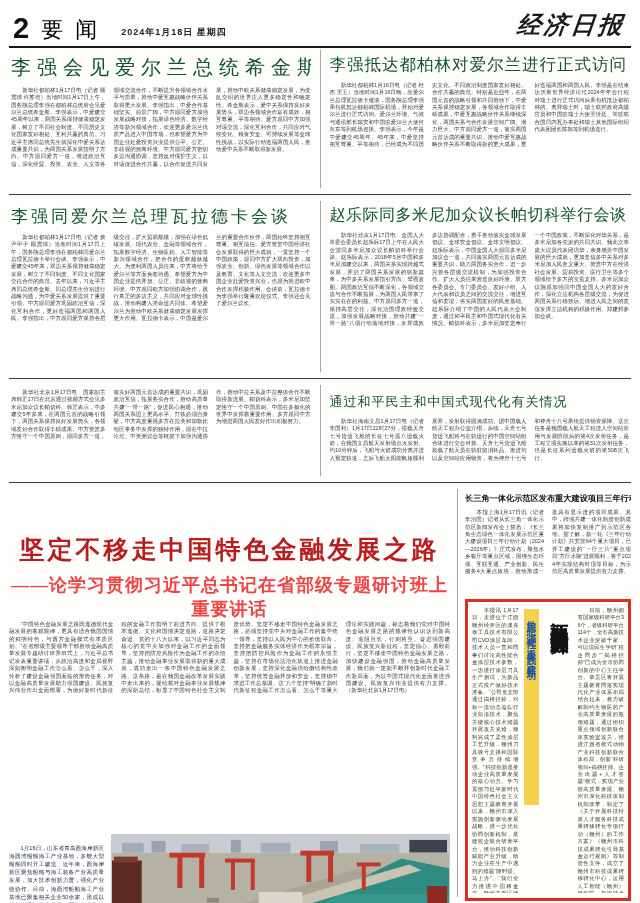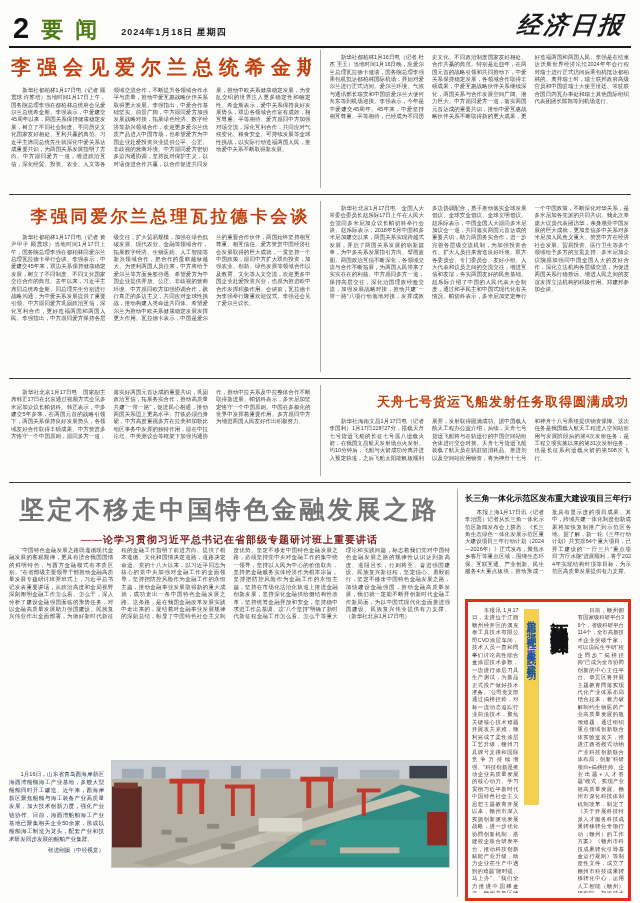--- a/index.html
+++ b/index.html
@@ -5,52 +5,52 @@
   * { margin:0; padding:0; box-sizing:border-box; }
   html,body { width:640px; height:903px; overflow:hidden; background:#ffffff; }
   body { font-family:"Liberation Sans","DejaVu Sans",sans-serif; color:#2e2e2e; }
   .page { width:640px; height:903px; padding:6px 9px 8px 9px; background:#fdfdfc; }
 
   
   header { display:flex; justify-content:space-between; align-items:flex-end;
            border-bottom:2px solid #181818; padding:4px 2px 5px 4px; height:42px; }
   .head-left { display:flex; align-items:flex-end; gap:12px; }
   .page-num { font-size:29px; font-weight:bold; color:#111; line-height:0.9; }
-  .section  { font-size:22px; font-weight:bold; color:#4d7c0f; letter-spacing:12px; line-height:1; }
+  .section  { font-size:22px; font-weight:normal; color:#000000; letter-spacing:12px; line-height:1; }
   .pdate    { font-size:9px; font-weight:bold; color:#222; padding-bottom:2px; letter-spacing:1px;margin-top:28px; }
   .masthead { font-family:"Liberation Serif","DejaVu Serif",serif; font-style:italic; font-weight:bold;
               font-size:24px; color:#1a1a1a; letter-spacing:3px; transform:skewX(-6deg); padding-right:4px; }
 
   
   .row { display:flex; align-items:stretch; }
   .row > article { flex:1; min-width:0; padding:6px 2px 2px 2px; }
   .vr { width:1px; background:#a8a8a8; margin:2px 7px; }
   .hrule { height:1px; background:#3a3a3a; margin:4px 0; }
-  h1.ht { text-align:right; color:#c2410c; font-weight:bold; white-space:nowrap; overflow:hidden; }
+  h1.ht { text-align:left; color:#14532d; font-weight:normal; white-space:nowrap; overflow:hidden; }
   .t20 { font-size:20px; letter-spacing:6px; margin-bottom:6px; }
   .t17 { font-size:16.5px; letter-spacing:1px; margin-bottom:6px; }
   .t19 { font-size:17px; letter-spacing:3px; margin-bottom:6px; }
   .t16 { font-size:16px; letter-spacing:0.5px; margin-bottom:6px; }
   .t13s{ font-family:"Liberation Serif","DejaVu Serif",serif; font-size:13px; letter-spacing:1px; margin:4px 0 7px 0; }
   .cols { font-size:5.5px; line-height:1.34; color:#3b3b3b; text-align:justify; word-break:break-all;
           column-gap:8px; overflow:hidden; }
   .c3 { column-count:3; }
   .c2 { column-count:2; }
   .c4 { column-count:4; }
   .h100 { height:101px; } .h138 { height:138px; } .h66 { height:66px; } .h58 { height:58px; }
 
   
   .bottom { display:flex; margin-top:2px; height:412px; }
   .bleft { width:441px; min-width:0; }
   .bright { flex:1; min-width:0; padding-top:2px; }
 
   .editorial { text-align:center; padding-top:6px; }
-  .ed-title { font-size:25px; font-weight:bold; letter-spacing:3px; color:#737373; white-space:nowrap; }
-  .ed-sub { font-family:"Liberation Serif","DejaVu Serif",serif; font-weight:bold; font-size:10px;
-            color:#7f1d1d; margin-top:7px; letter-spacing:1px; }
+  .ed-title { font-size:25px; font-weight:bold; letter-spacing:3px; color:#b91c1c; white-space:nowrap;margin-top:40px; }
+  .ed-sub { font-family:"Liberation Serif","DejaVu Serif",serif; font-weight:bold; font-size:18px;
+            color:#ef4444; margin-top:7px; letter-spacing:1px; }
   .ed-byline { font-family:"Liberation Serif","DejaVu Serif",serif; font-size:7.5px; color:#333; margin:6px 0 7px 0; }
   .ed-body { height:206px; text-align:justify; }
 
   .photo-block { display:flex; gap:7px; margin-top:7px; }
   .caption { width:95px; font-size:5.6px; line-height:1.45; color:#2b3450; text-align:justify;
              word-break:break-all; padding-top:10px; }
   .credit { display:block; text-align:right; margin-top:3px; }
   .photo { flex:1; height:108px; border:1px solid #c8c8c8; }
 
   .delta-title { font-size:8.2px; font-weight:bold; color:#141414; text-align:center;
@@ -82,44 +82,46 @@
     <div class="masthead">经济日报</div>
   </header>
 
   <div class="row">
     <article>
       <h1 class="ht t20">李强会见爱尔兰总统希金斯</h1>
       <div class="cols c3 h100">　　新华社都柏林1月17日电（记者 顾震球 许苏培）当地时间1月17日上午，国务院总理李强在都柏林总统府会见爱尔兰总统希金斯。李强表示，中爱建交45周年以来，两国关系保持健康稳定发展，树立了不同社会制度、不同历史文化国家友好相处、互利共赢的典范。习近平主席同总统先生就深化中爱关系达成重要共识，为两国关系发展指明了方向。中方愿同爱方一道，增进政治互信，深化经贸、投资、农业、人文等各领域交流合作，不断提升各领域合作水平与质量，推动中爱互惠战略伙伴关系取得更大发展。李强指出，中爱合作基础坚实、前景广阔，中方愿同爱方加强发展战略对接，拓展绿色经济、数字经济等新兴领域合作，欢迎更多爱尔兰优质产品进入中国市场，也希望爱方为中国企业赴爱投资兴业提供公平、公正、非歧视的营商环境。中方愿同爱方密切多边沟通协调，坚持反对保护主义，以对话促进合作共赢，以合作促进共同发展，推动中欧关系健康稳定发展，为变乱交织的世界注入更多稳定性和确定性。希金斯表示，爱中关系保持良好发展势头，双边各领域合作富有成效，相互尊重、平等相待。爱方愿同中方加强对话交流，深化互利合作，共同应对气候变化、粮食安全、可持续发展等全球性挑战，以实际行动造福两国人民，推动爱中关系不断取得新发展。</div>
     </article>
     <div class="vr"></div>
     <article>
+      <h1 class="ht t17">李强抵达都柏林对爱尔兰进行正式访问</h1>
       <div class="cols c3 h100">　　新华社都柏林1月16日电（记者 杜杰 王玉）当地时间1月16日晚，应爱尔兰总理瓦拉德卡邀请，国务院总理李强乘包机抵达都柏林国际机场，开始对爱尔兰进行正式访问。爱尔兰环境、气候与通讯部长瑞安和中国驻爱尔兰大使何向东等到机场迎接。李强表示，今年是中爱建交45周年。45年来，中爱坚持相互尊重、平等相待，已经成为不同历史文化、不同政治制度国家友好相处、合作共赢的典范。特别是近些年，在两国元首的战略引领和共同推动下，中爱关系保持稳定发展，各领域合作取得丰硕成果，中爱互惠战略伙伴关系继续深化，两国关系与合作发展空间广阔、潜力巨大。中方愿同爱方一道，落实两国元首达成的重要共识，推动中爱互惠战略伙伴关系不断取得新的更大成果，更好造福两国和两国人民。李强是在结束达沃斯世界经济论坛2024年年会行程对瑞士进行正式访问后乘包机抵达都柏林的。离开瑞士时，瑞士联邦政府高级官员和中国驻瑞士大使王世廷、常驻联合国日内瓦办事处和瑞士其他国际组织代表团团长陈旭等到机场送行。</div>
     </article>
   </div>
   <div class="hrule"></div>
 
   <div class="row">
     <article>
       <h1 class="ht t19">李强同爱尔兰总理瓦拉德卡会谈</h1>
       <div class="cols c3 h138">　　新华社都柏林1月17日电（记者 黄尹甲子 顾震球）当地时间1月17日上午，国务院总理李强在都柏林同爱尔兰总理瓦拉德卡举行会谈。李强表示，中爱建交45年来，双边关系保持健康稳定发展，树立了不同制度、不同文化国家交往合作的典范。去年以来，习近平主席同总统希金斯、同总理先生分别进行战略沟通，为中爱关系发展提供了重要引领。中方愿同爱方巩固政治互信，深化互利合作，更好造福两国和两国人民。李强指出，中方愿同爱方保持各层级交往，扩大贸易规模，加强在绿色低碳发展、现代农业、金融等领域合作，拓展数字经济、生物医药、人工智能等新兴领域合作，把合作的蛋糕越做越大。为便利两国人员往来，中方将给予爱尔兰等方面免签待遇。希望爱方为中国企业提供开放、公正、非歧视的营商环境。中方愿同欧方加强协调合作，践行真正的多边主义，共同应对全球性挑战，推动构建人类命运共同体。希望爱尔兰为推动中欧关系健康稳定发展发挥更大作用。瓦拉德卡表示，中国是爱尔兰的重要合作伙伴，两国始终坚持相互尊重、相互信任。爱方赞赏中国经济社会发展取得的巨大成就，一贯坚持一个中国政策，愿同中方扩大双向投资，加强农业、创新、绿色发展等领域合作以及教育、文化等人文交流，欢迎更多中国企业赴爱投资兴业，也愿为推进欧中合作发挥积极作用。会谈前，瓦拉德卡为李强举行隆重欢迎仪式。李强还会见了爱尔兰议长。</div>
     </article>
     <div class="vr"></div>
     <article>
+      <h1 class="ht t16">赵乐际同多米尼加众议长帕切科举行会谈</h1>
       <div class="cols c3 h138">　　新华社北京1月17日电　全国人大常委会委员长赵乐际17日上午在人民大会堂同多米尼加众议长帕切科举行会谈。赵乐际表示，2018年5月中国和多米尼加建交以来，两国关系实现跨越式发展，开启了两国关系发展的崭新篇章，为中多关系发展指引方向、擘画蓝图。两国政治互信不断深化，各领域交流与合作不断拓展，为两国人民带来了实实在在的利益。中方愿同多方一道，保持高层交往，深化治国理政经验交流，加强发展战略对接，推动共建“一带一路”八项行动落地对接，发挥成效多边协调配合，携手推动落实全球发展倡议、全球安全倡议、全球文明倡议。赵乐际表示，中国全国人大愿同多米尼加议会一道，共同落实两国元首达成的重要共识，助力两国务实合作，进一步完善各层级交流机制，为加强投资合作、扩大人员往来营造良好环境。双方各委员会、专门委员会、友好小组、人大代表和议员之间的交流交往，增进互信和友谊，夯实两国友好的民意基础。赵乐际介绍了中国的人民代表大会制度，通过和平民主和中国式现代化有关情况。帕切科表示，多米尼加坚定奉行一个中国政策，不断深化对华关系，是多米尼加各党派的共同共识。我此次率庞大议员代表团访华，亲身感受中国发展的巨大成就，更加坚信多中关系对多米尼加人民意义重大。赞赏中方在经济社会发展、贸易投资、医疗卫生等多个领域给予多方的宝贵支持。多米尼加众议院愿加强同中国全国人大的友好合作，深化立法机构各层级交流，为促进两国关系行稳致远、增进人民之间的友谊发挥立法机构的积极作用。郑建邦参加会谈。</div>
     </article>
   </div>
   <div class="hrule"></div>
 
   <div class="row">
     <article>
       <div class="cols c3 h66">　　新华社北京1月17日电　国家副主席韩正17日在北京通过视频方式会见多米尼加众议长帕切科。韩正表示，中多建交5年多来，在两国元首的战略引领下，两国关系保持良好发展势头，各领域友好合作取得丰硕成果。中方赞赏多方恪守一个中国原则，愿同多方一道，落实好两国元首达成的重要共识，巩固政治互信，拓展务实合作，推动高质量共建“一带一路”，促进民心相通，推动两国关系迈上更高水平。打铁必须自身硬，中方高度重视多方在拉美和加勒比地区事务中发挥的独特作用，愿在中拉论坛、中美洲议会等框架下加强沟通协作，推动中拉关系及中拉整体合作不断取得新进展。帕切科表示，多米尼加坚定恪守一个中国原则。中国在多极化的世界中发挥着重要作用。多方愿同中方为增进两国人民友好作出积极努力。</div>
     </article>
     <div class="vr"></div>
     <article>
-      <h1 class="ht t13s">天舟七号货运飞船发射任务取得圆满成功</h1>
+      <h1 class="ht t13s">通过和平民主和中国式现代化有关情况</h1>
       <div class="cols c3 h58">　　新华社海南文昌1月17日电（记者 李国利）1月17日22时27分，搭载天舟七号货运飞船的长征七号遥八运载火箭，在我国文昌航天发射场点火发射。约10分钟后，飞船与火箭成功分离并进入预定轨道，之后飞船太阳能帆板顺利展开，发射取得圆满成功。据中国载人航天工程办公室介绍，后续，天舟七号货运飞船将与在轨运行的中国空间站组合体进行交会对接。天舟七号货运飞船装载了航天员在轨驻留消耗品、推进剂以及空间站应用物资，将为神舟十七号和神舟十八号乘组提供物资保障。这次任务是我国载人航天工程进入空间站应用与发展阶段后的第4次发射任务，是工程立项实施以来的第31次发射任务，也是长征系列运载火箭的第508次飞行。</div>
     </article>
   </div>
   <div class="hrule"></div>
 
   <div class="bottom">
 
     <div class="bleft">
       <article class="editorial">
         <h1 class="ed-title">坚定不移走中国特色金融发展之路</h1>

